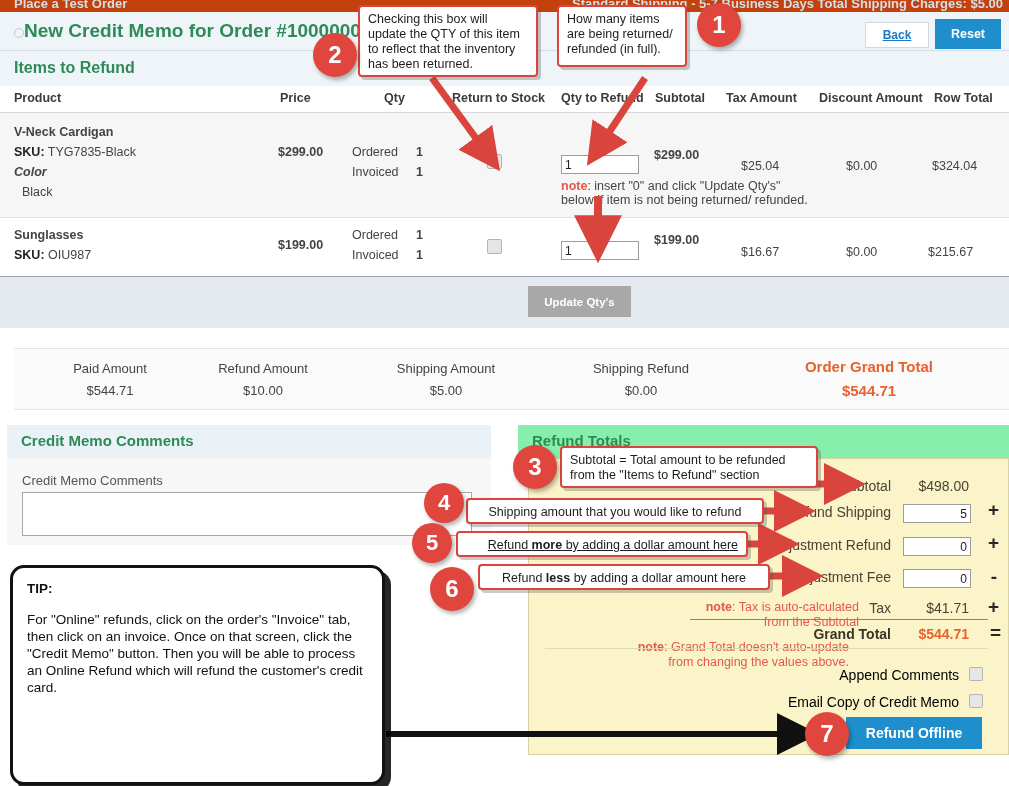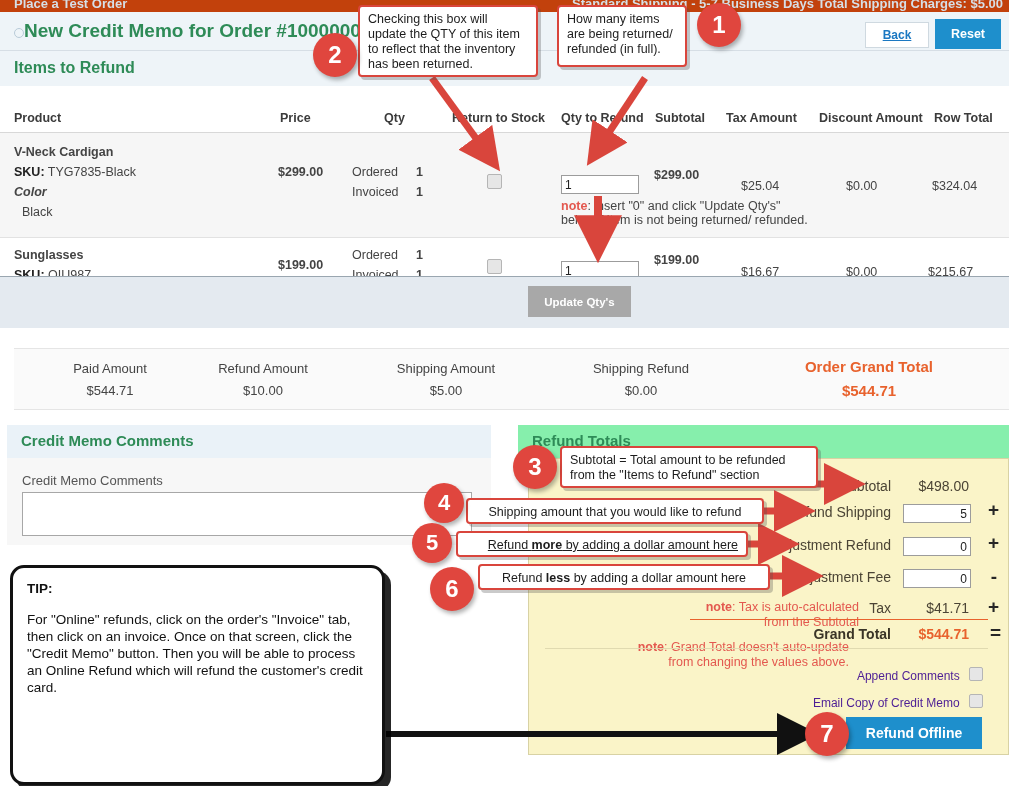--- a/index.html
+++ b/index.html
@@ -22,21 +22,21 @@
   #page-title{position:absolute;left:24px;top:8px;font-size:19px;font-weight:bold;color:#2e8b57;white-space:nowrap;}
   #title-bullet{position:absolute;left:14px;top:16px;width:8px;height:8px;border:1px solid #b9cbd8;border-radius:50%;background:#eef4f8;}
   #back-link{position:absolute;right:80px;top:10px;width:62px;height:24px;background:#fff;border:1px solid #cfd9e0;
     display:flex;align-items:center;justify-content:center;color:#1b78c2;font-size:12px;font-weight:bold;text-decoration:underline;cursor:pointer;}
   #reset-btn{position:absolute;right:8px;top:7px;width:66px;height:30px;background:#1e8fcc;color:#fff;border:none;
     display:flex;align-items:center;justify-content:center;font-size:12.5px;font-weight:bold;cursor:pointer;}
 
   
   #items-header{left:0;top:51px;width:1009px;height:35px;background:#eef4f8;}
   #items-header span{position:absolute;left:14px;top:8px;font-size:16px;font-weight:bold;color:#2e8b57;}
-  #items-table{left:0;top:86px;width:1009px;margin-top:20px;}
+  #items-table{left:0;top:86px;width:1009px;}
   .thead{position:relative;height:26px;border-bottom:1px solid #d8d8d8;background:#fff;}
   .thead .th{position:absolute;top:5px;font-size:12.5px;font-weight:bold;color:#3b3b3b;white-space:nowrap;}
   .row{position:relative;border-bottom:1px solid #e2e2e2;}
   .row.alt{background:#f6f6f6;}
   .row .cell{position:absolute;font-size:12.5px;color:#444;white-space:nowrap;}
   .pname{font-weight:bold;color:#222;font-size:13px;}
   .sku-lbl{font-weight:bold;color:#222;}
   .opt-name{font-weight:bold;font-style:italic;color:#222;}
   .opt-val{color:#444;}
   .price{font-weight:bold;color:#222;font-size:13px;}
@@ -78,21 +78,21 @@
   .rt-val{position:absolute;font-size:14px;color:#4b4435;text-align:right;}
   .rt-in{position:absolute;width:68px;height:19px;border:1px solid #9c9c9c;background:#fff;text-align:right;
      font-family:"Liberation Sans",sans-serif;font-size:12px;padding:0 3px;box-sizing:border-box;color:#222;}
   .op{position:absolute;font-size:19px;color:#262626;font-weight:bold;}
   .rt-note{position:absolute;color:#e3584f;font-size:12.5px;line-height:15px;text-align:right;}
   .rt-note b{font-weight:bold;}
   #rt-rule{position:absolute;left:690px;top:619px;width:298px;height:0;border-top:1.5px solid #e8622d;}
   #rt-rule2{position:absolute;left:545px;top:648px;width:443px;height:0;border-top:1px solid #e0dab0;}
   #grand-lab{position:absolute;right:118px;top:626px;font-size:14px;font-weight:bold;color:#3a3427;}
   #grand-val{position:absolute;right:40px;top:626px;font-size:14px;font-weight:bold;color:#e8622d;}
-  .rt-chk-row{position:absolute;right:26px;white-space:nowrap;font-size:12px;color:#4c1d95;}
+  .rt-chk-row{position:absolute;right:26px;white-space:nowrap;font-size:14px;color:#000000;}
   .rt-chk{display:inline-block;width:12px;height:12px;background:#e6e6e6;border:1px solid #b5b5b5;
      border-radius:2px;vertical-align:-1px;margin-left:6px;cursor:pointer;}
   #refund-offline{position:absolute;right:27px;top:717px;width:136px;height:32px;background:#1e8fcc;color:#fff;border:none;
      display:flex;align-items:center;justify-content:center;font-size:14px;font-weight:bold;cursor:pointer;}
 
   
   .callout{position:absolute;background:#fff;border:2px solid #d9453c;border-radius:4px;
      box-shadow:3px 3px 0 rgba(80,80,80,.30);padding:5px 8px;box-sizing:border-box;
      font-size:12.5px;line-height:15px;color:#1d1d1d;}
   .badge{position:absolute;width:44px;height:44px;border-radius:50%;background:#e0463e;color:#fff;

